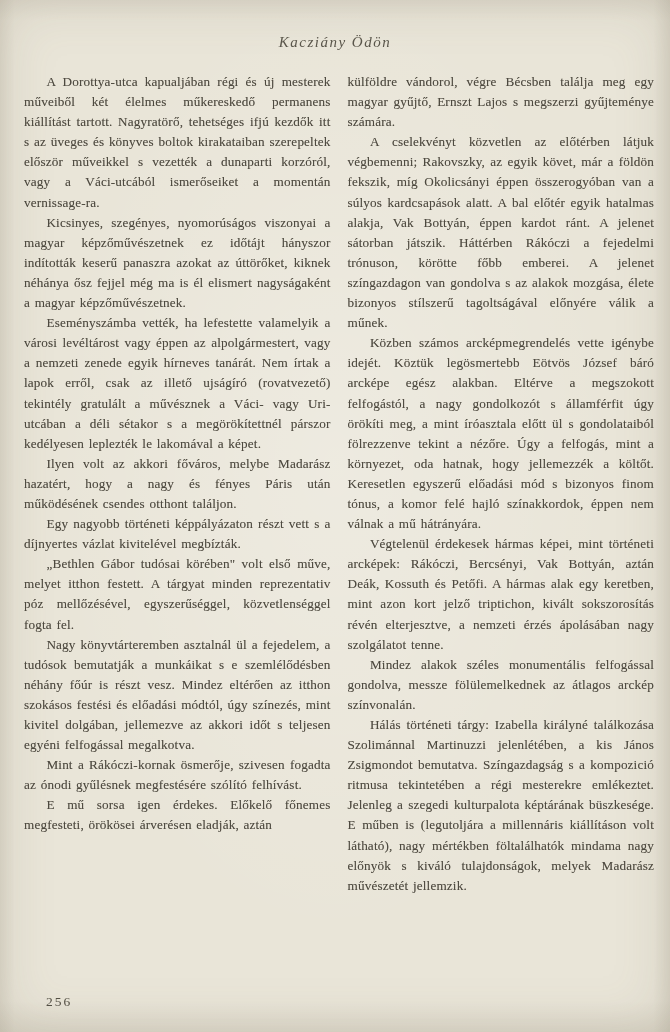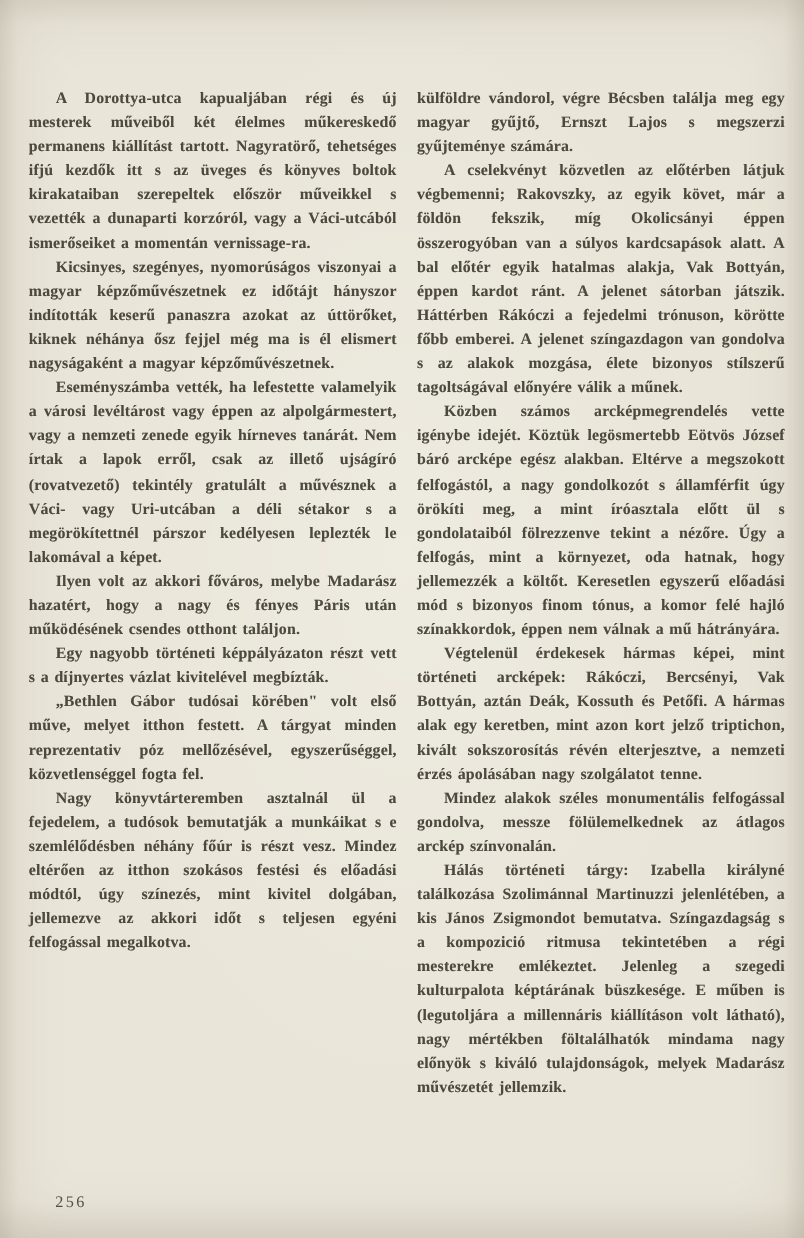--- a/index.html
+++ b/index.html
@@ -40,21 +40,20 @@
     position: absolute;
     top: 72px;
     left: 24px;
     right: 16px;
     display: flex;
     gap: 17px;
   }
   .col {
     flex: 1 1 0;
     min-width: 0;
-    font-weight: bold;
   }
   .col p {
     margin: 0;
     font-size: 13.2px;
     line-height: 20.1px;
     text-align: justify;
     text-indent: 1.7em;
     letter-spacing: 0.15px;
     word-spacing: 1.2px;
     color: #4d493f;
@@ -70,31 +69,34 @@
     font-size: 13.5px;
     letter-spacing: 2px;
     color: #534f44;
   }
 </style>
 </head>
 <body>
 
 <div class="page">
 
+  <div class="running-head">Kacziány Ödön</div>
 
   <div class="columns">
 
     <div class="col">
       <p>A Dorottya-utca kapualjában régi és új mesterek műveiből két élelmes műkereskedő permanens kiállítást tartott. Nagyratörő, tehetséges ifjú kezdők itt s az üveges és könyves boltok kirakataiban szerepeltek először műveikkel s vezették a dunaparti korzóról, vagy a Váci-utcából ismerőseiket a momentán vernissage-ra.</p>
       <p>Kicsinyes, szegényes, nyomorúságos viszonyai a magyar képzőművészetnek ez időtájt hányszor indították keserű panaszra azokat az úttörőket, kiknek néhánya ősz fejjel még ma is él elismert nagyságaként a magyar képzőművészetnek.</p>
       <p>Eseményszámba vették, ha lefestette valamelyik a városi levéltárost vagy éppen az alpolgármestert, vagy a nemzeti zenede egyik hírneves tanárát. Nem írtak a lapok erről, csak az illető ujságíró (rovatvezető) tekintély gratulált a művésznek a Váci- vagy Uri-utcában a déli sétakor s a megörökítettnél párszor kedélyesen leplezték le lakomával a képet.</p>
       <p>Ilyen volt az akkori főváros, melybe Madarász hazatért, hogy a nagy és fényes Páris után működésének csendes otthont találjon.</p>
       <p>Egy nagyobb történeti képpályázaton részt vett s a díjnyertes vázlat kivitelével megbízták.</p>
       <p>„Bethlen Gábor tudósai körében" volt első műve, melyet itthon festett. A tárgyat minden reprezentativ póz mellőzésével, egyszerűséggel, közvetlenséggel fogta fel.</p>
       <p>Nagy könyvtárteremben asztalnál ül a fejedelem, a tudósok bemutatják a munkáikat s e szemlélődésben néhány főúr is részt vesz. Mindez eltérően az itthon szokásos festési és előadási módtól, úgy színezés, mint kivitel dolgában, jellemezve az akkori időt s teljesen egyéni felfogással megalkotva.</p>
+      <p>Mint a Rákóczi-kornak ösmerője, szivesen fogadta az ónodi gyűlésnek megfestésére szólító felhívást.</p>
+      <p>E mű sorsa igen érdekes. Előkelő főnemes megfesteti, örökösei árverésen eladják, aztán</p>
     </div>
 
     <div class="col">
       <p class="no-indent">külföldre vándorol, végre Bécsben találja meg egy magyar gyűjtő, Ernszt Lajos s megszerzi gyűjteménye számára.</p>
       <p>A cselekvényt közvetlen az előtérben látjuk végbemenni; Rakovszky, az egyik követ, már a földön fekszik, míg Okolicsányi éppen összerogyóban van a súlyos kardcsapások alatt. A bal előtér egyik hatalmas alakja, Vak Bottyán, éppen kardot ránt. A jelenet sátorban játszik. Háttérben Rákóczi a fejedelmi trónuson, körötte főbb emberei. A jelenet színgazdagon van gondolva s az alakok mozgása, élete bizonyos stílszerű tagoltságával előnyére válik a műnek.</p>
       <p>Közben számos arcképmegrendelés vette igénybe idejét. Köztük legösmertebb Eötvös József báró arcképe egész alakban. Eltérve a megszokott felfogástól, a nagy gondolkozót s államférfit úgy örökíti meg, a mint íróasztala előtt ül s gondolataiból fölrezzenve tekint a nézőre. Úgy a felfogás, mint a környezet, oda hatnak, hogy jellemezzék a költőt. Keresetlen egyszerű előadási mód s bizonyos finom tónus, a komor felé hajló színakkordok, éppen nem válnak a mű hátrányára.</p>
       <p>Végtelenül érdekesek hármas képei, mint történeti arcképek: Rákóczi, Bercsényi, Vak Bottyán, aztán Deák, Kossuth és Petőfi. A hármas alak egy keretben, mint azon kort jelző triptichon, kivált sokszorosítás révén elterjesztve, a nemzeti érzés ápolásában nagy szolgálatot tenne.</p>
       <p>Mindez alakok széles monumentális felfogással gondolva, messze fölülemelkednek az átlagos arckép színvonalán.</p>
       <p>Hálás történeti tárgy: Izabella királyné találkozása Szolimánnal Martinuzzi jelenlétében, a kis János Zsigmondot bemutatva. Színgazdagság s a kompozició ritmusa tekintetében a régi mesterekre emlékeztet. Jelenleg a szegedi kulturpalota képtárának büszkesége. E műben is (legutoljára a millennáris kiállításon volt látható), nagy mértékben föltalálhatók mindama nagy előnyök s kiváló tulajdonságok, melyek Madarász művészetét jellemzik.</p>
     </div>

